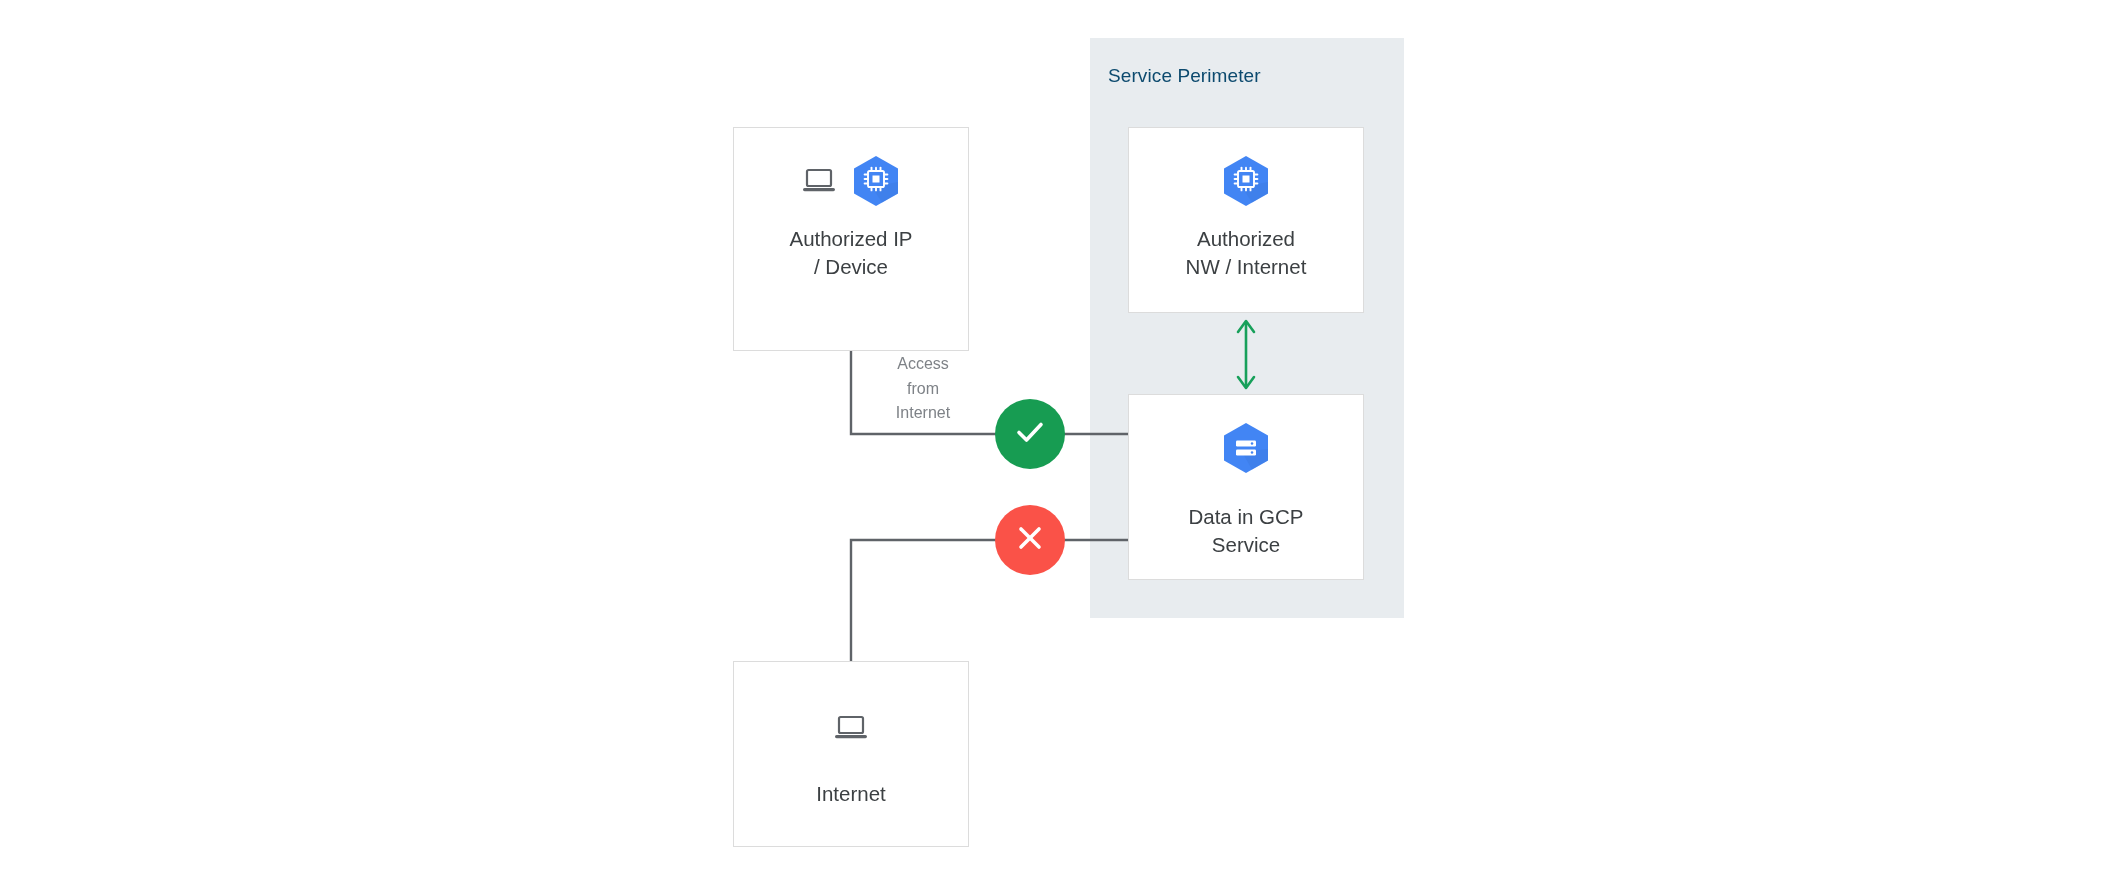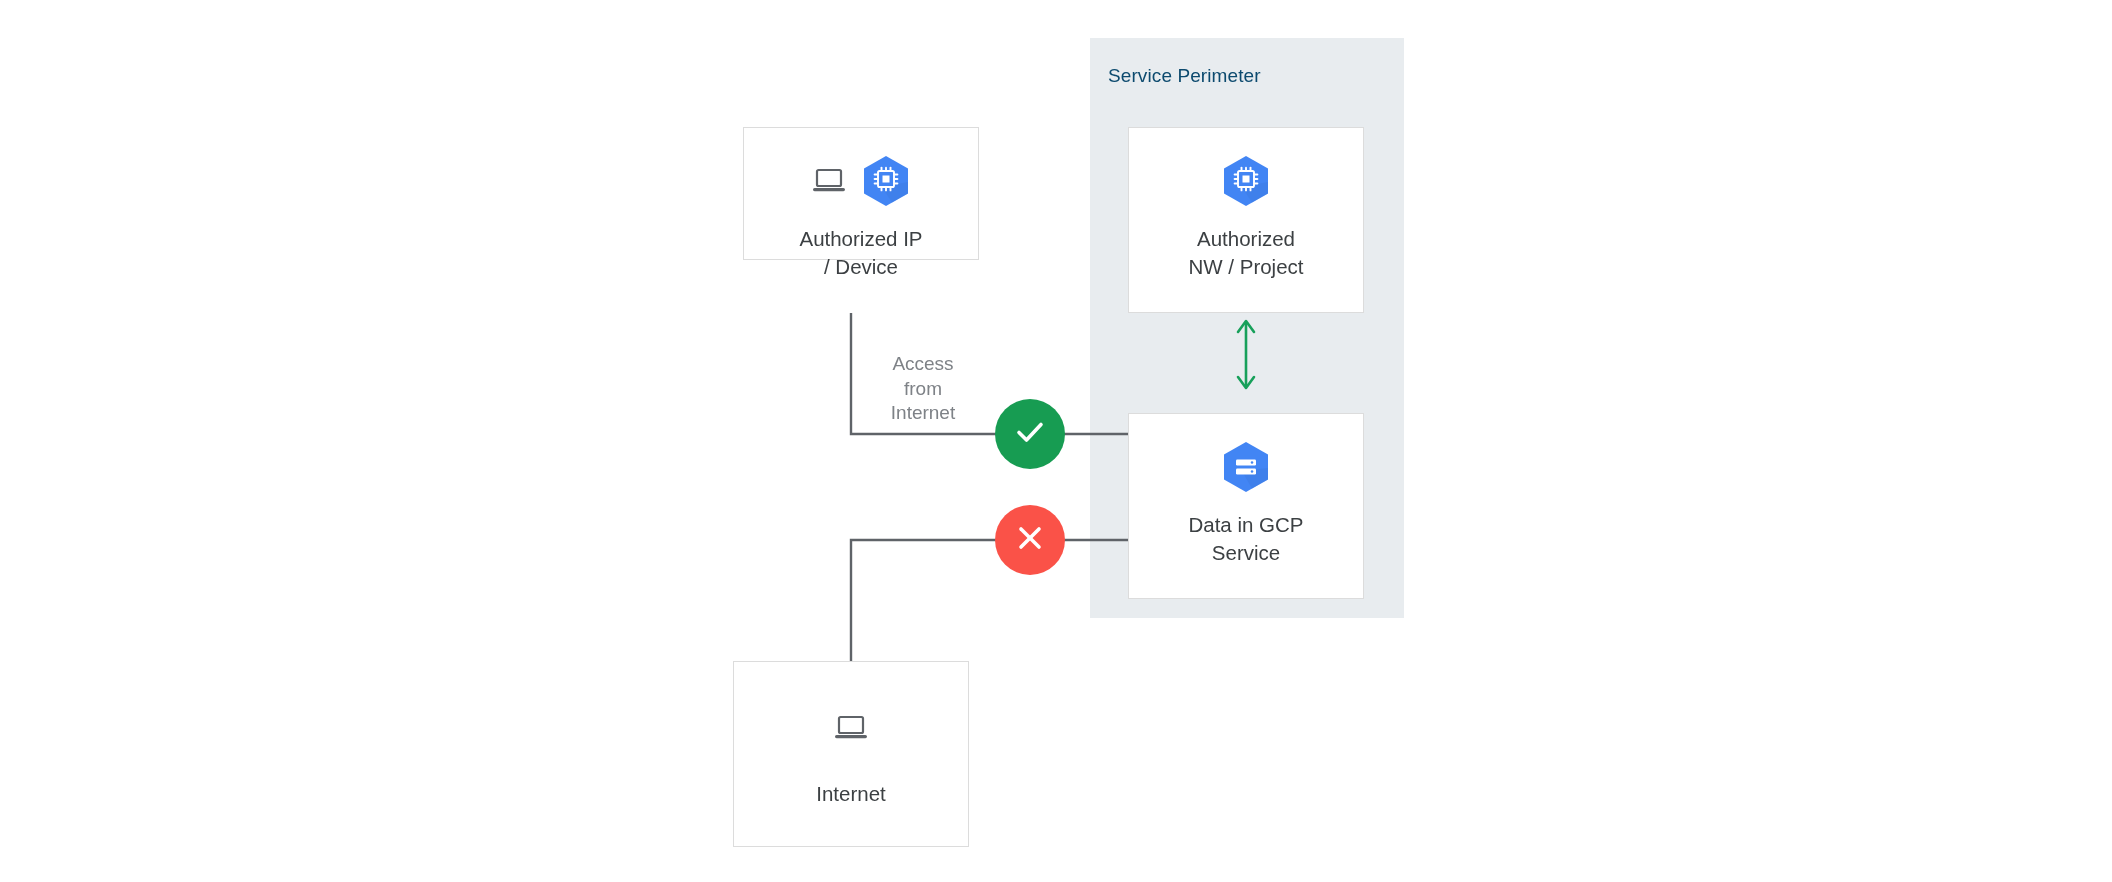--- a/index.html
+++ b/index.html
@@ -64,29 +64,29 @@
   }
   .node .node-label {
     font-size: 20.5px;
     line-height: 28px;
     color: #3c4043;
     text-align: center;
     white-space: pre-line;
   }
 
   
-  #node-authorized-device { left: 733px; top: 127px; width: 236px; height: 133px; margin-left: 10px; }
+  #node-authorized-device { left: 733px; top: 127px; width: 236px; height: 224px; }
   #node-authorized-device .icons { margin-top: 27px; }
   #node-authorized-device .node-label { margin-top: 14px; }
 
   #node-authorized-nw { left: 1128px; top: 127px; width: 236px; height: 186px; }
   #node-authorized-nw .icons { margin-top: 27px; }
   #node-authorized-nw .node-label { margin-top: 14px; }
 
-  #node-data-gcp { left: 1128px; top: 413px; width: 236px; height: 186px; }
+  #node-data-gcp { left: 1128px; top: 394px; width: 236px; height: 186px; gap: 11px; }
   #node-data-gcp .icons { margin-top: 27px; }
   #node-data-gcp .node-label { margin-top: 14px; }
 
   #node-internet { left: 733px; top: 661px; width: 236px; height: 186px; }
   #node-internet .icons { margin-top: 40px; }
   #node-internet .node-label { margin-top: 22px; }
 
   
   #wires {
     position: absolute;
@@ -105,21 +105,21 @@
     display: flex;
     align-items: center;
     justify-content: center;
   }
   #badge-allow { left: 995px; top: 399px; background: #179c52; }
   #badge-deny  { left: 995px; top: 505px; background: #fa5248; }
 
   
   .edge-label {
     position: absolute;
-    font-size: 19px;
+    font-size: 16px;
     line-height: 24.5px;
     color: #7e8287;
     text-align: center;
     white-space: pre-line;
   }
   #label-access-from-internet { left: 855px; top: 352px; width: 136px; }
   #label-valid-credential { left: 790px; top: 480px; width: 250px; }
 </style>
 </head>
 <body>
@@ -198,21 +198,21 @@
             <line x1="12.6" y1="24" x2="15.6" y2="24"></line>
             <line x1="12.6" y1="28.5" x2="15.6" y2="28.5"></line>
             <line x1="32.4" y1="19.5" x2="35.4" y2="19.5"></line>
             <line x1="32.4" y1="24" x2="35.4" y2="24"></line>
             <line x1="32.4" y1="28.5" x2="35.4" y2="28.5"></line>
           </g>
         </svg>
       </span>
     </div>
     <div class="node-label">Authorized
-NW / Project</div>
+NW / Internet</div>
   </div>
 
   <div class="node" id="node-data-gcp">
     <div class="icons">
       <span>
         <svg width="48" height="52" viewBox="0 0 48 52">
           <polygon points="24,1 46,13.5 46,38.5 24,51 2,38.5 2,13.5" fill="#4285f4"></polygon>
           <polygon points="46,27 46,38.5 30,47.6 20,30" fill="#3b79e0" opacity="0.45"></polygon>
           <rect x="14" y="18.5" width="20" height="6" rx="1.2" fill="#ffffff"></rect>
           <rect x="14" y="27.5" width="20" height="6" rx="1.2" fill="#ffffff"></rect>

